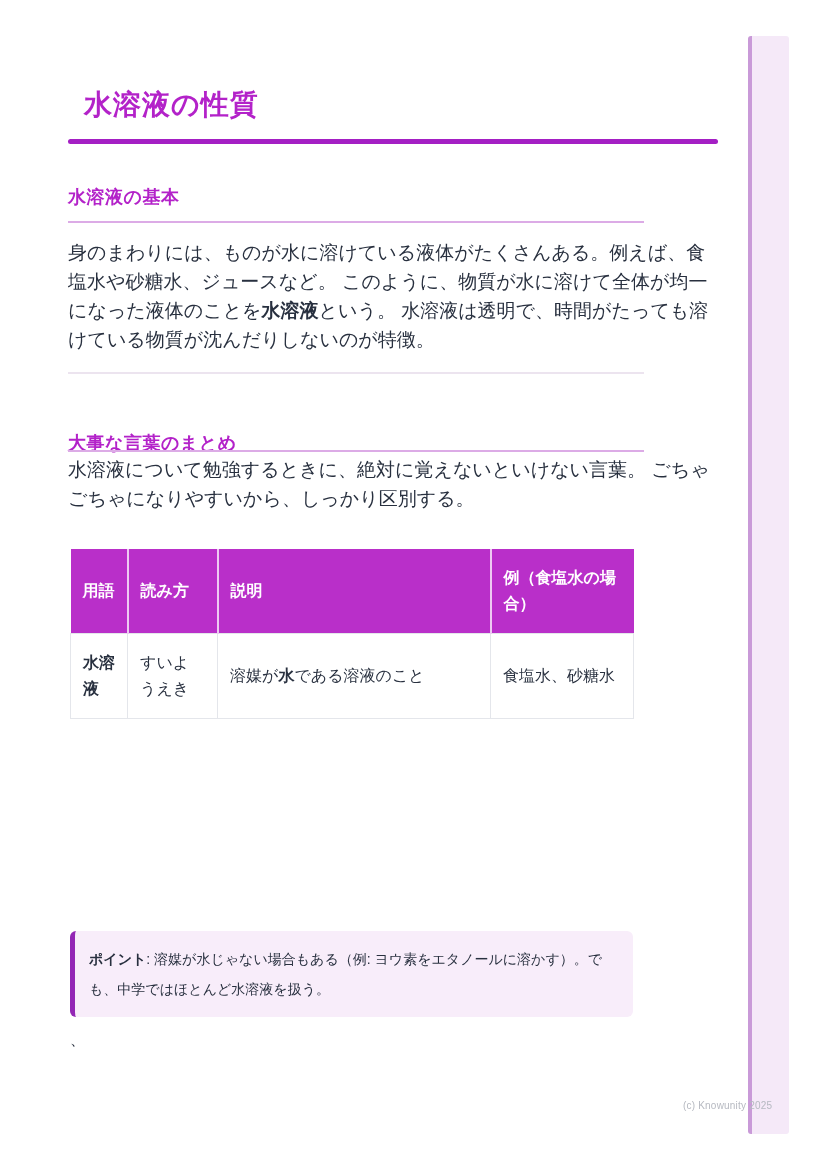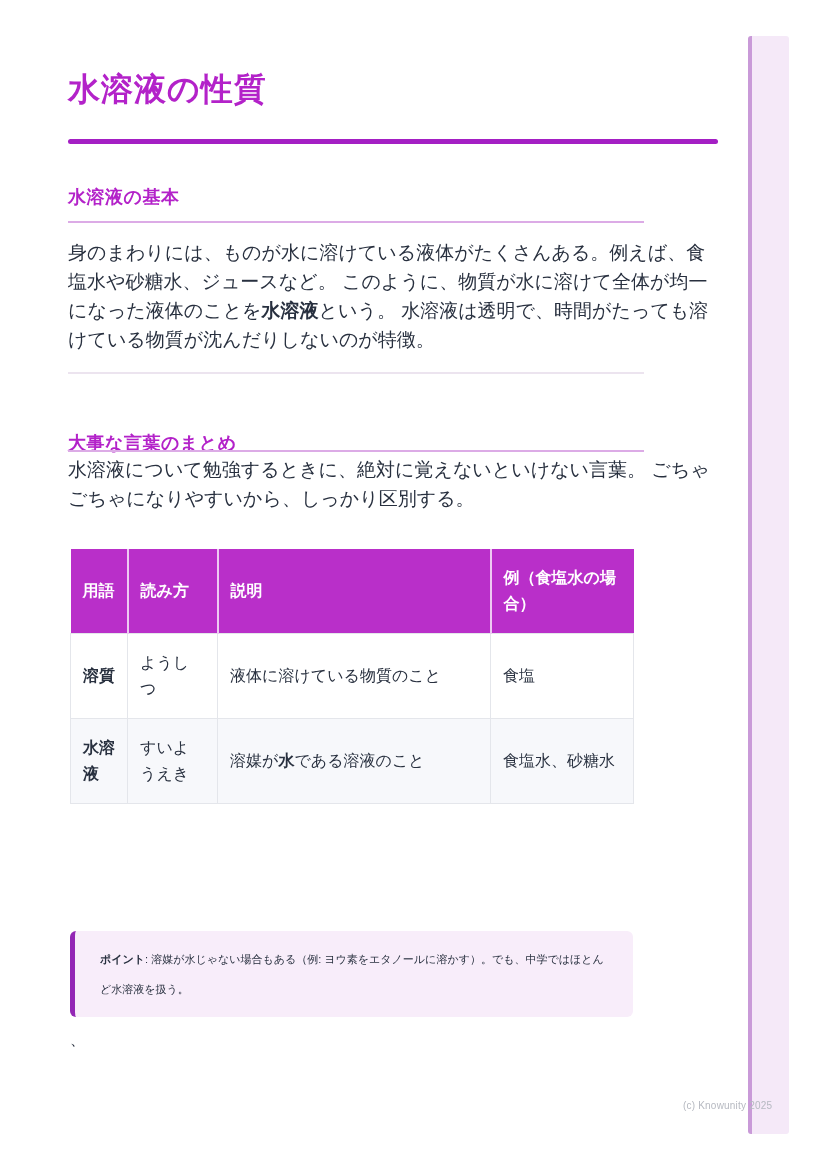--- a/index.html
+++ b/index.html
@@ -20,22 +20,22 @@
     width: 41px; height: 1098px;
     background: var(--stripe-fill, #f5e9f8);
     border-left: 4px solid var(--stripe-edge, #c99ad8);
     border-radius: 3px;
     z-index: 1;
   }
 
   
   .doc-title {
     position: absolute; left: 68px; top: 66px;
-    margin: 0;
-    font-size: 32px; line-height: 46px;
+    margin: 16px;
+    font-size: 28px; line-height: 46px;
     font-weight: 800;
     letter-spacing: 1px;
     color: var(--accent, #b322c9);
   }
   .title-rule {
     position: absolute; left: 68px; top: 139px;
     width: 650px; height: 5px;
     background: var(--accent-dark, #a41fc4);
     border-radius: 3px;
   }
@@ -107,22 +107,22 @@
   .terms-table td.cell-term { font-weight: 700; }
   .terms-table td strong, .terms-table td b { font-weight: 700; }
 
   
   .callout {
     position: absolute; left: 70px; top: 931px;
     width: 563px; min-height: 85px;
     background: var(--callout-bg, #f8edfa);
     border-left: 5px solid var(--callout-border, #9326b5);
     border-radius: 6px;
-    padding: 13px 22px 13px 25px;
-    font-size: 11px; line-height: 30px;
+    padding: 13px 22px 13px 14px;
+    font-size: 14px; line-height: 30px;
     color: var(--text, #28303f);
   }
   .callout strong { font-weight: 700; }
 
   
   .stray-mark {
     position: absolute; left: 70px; top: 1031px;
     font-size: 15px; color: var(--text, #28303f);
   }
   .copyright {
@@ -164,26 +164,20 @@
   <thead>
     <tr>
       <th>用語</th>
       <th>読み方</th>
       <th>説明</th>
       <th>例（食塩水の場合）</th>
     </tr>
   </thead>
   <tbody>
     <tr>
-      <td class="cell-term">溶質</td>
-      <td>ようしつ</td>
-      <td><span>液体に溶けている物質のこと</span></td>
-      <td>食塩</td>
-    </tr>
-    <tr>
       <td class="cell-term">水溶液</td>
       <td>すいようえき</td>
       <td><span>溶媒が</span><strong>水</strong><span>である溶液のこと</span></td>
       <td>食塩水、砂糖水</td>
     </tr>
   </tbody>
 </table>
 
 <div class="callout"><strong>ポイント</strong><span>: 溶媒が水じゃない場合もある（例: ヨウ素をエタノールに溶かす）。でも、中学ではほとんど水溶液を扱う。</span></div>
 

